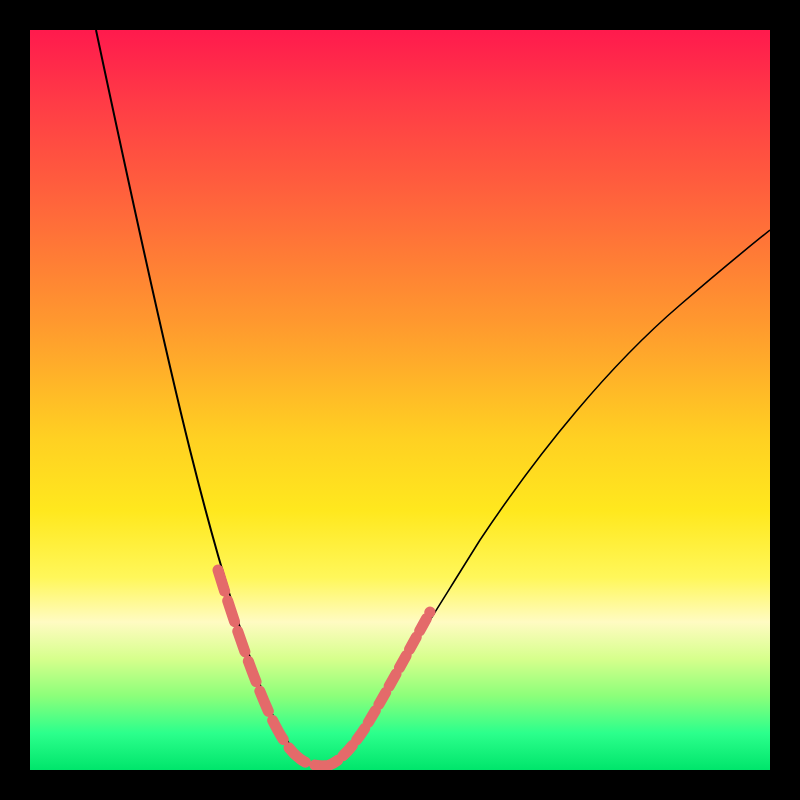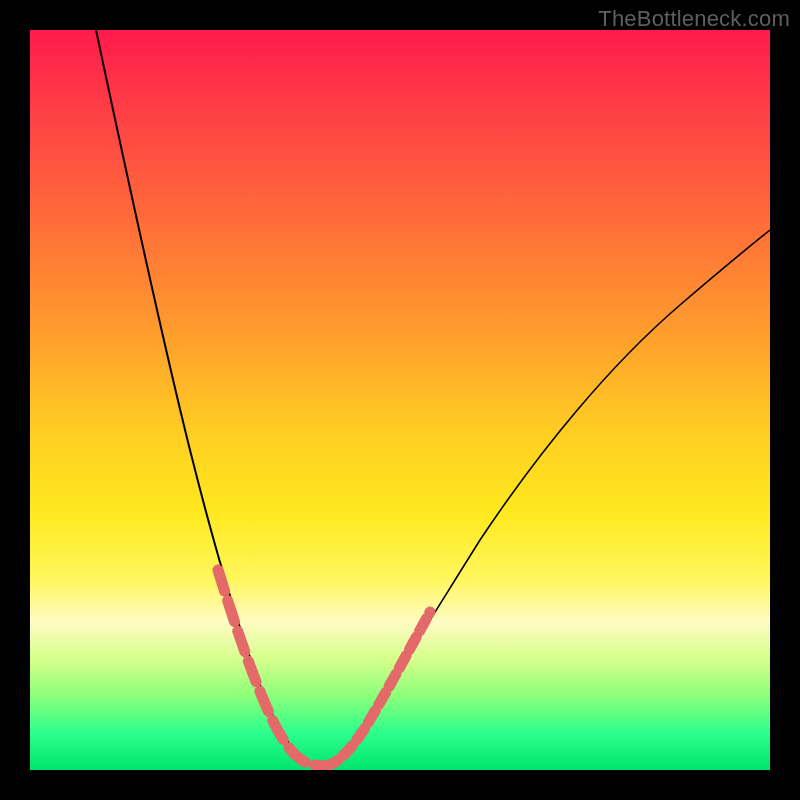--- a/index.html
+++ b/index.html
@@ -78,21 +78,20 @@
     stroke-width: 11;
     stroke-linecap: round;
     stroke-dasharray: 14 7;
   }
 </style>
 </head>
 <body>
 
 <div class="frame">
 
-  <div class="watermark">TheBottleneck.com</div>
 
   <div class="plot-area">
     <svg class="curve-layer" viewBox="0 0 740 740" preserveAspectRatio="none">
 
       <path class="curve" d="M 66 0
                C 100 160, 130 300, 160 420
                C 190 540, 215 620, 240 680
                C 255 710, 265 725, 275 732
                C 280 735, 285 736, 290 736"></path>
 

